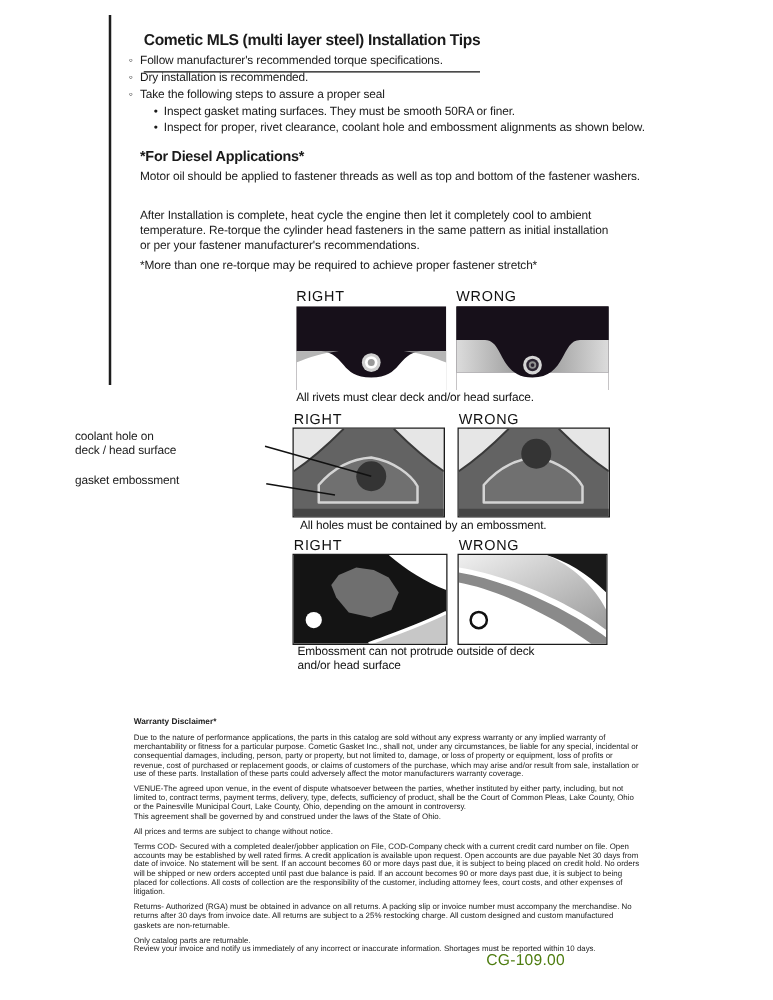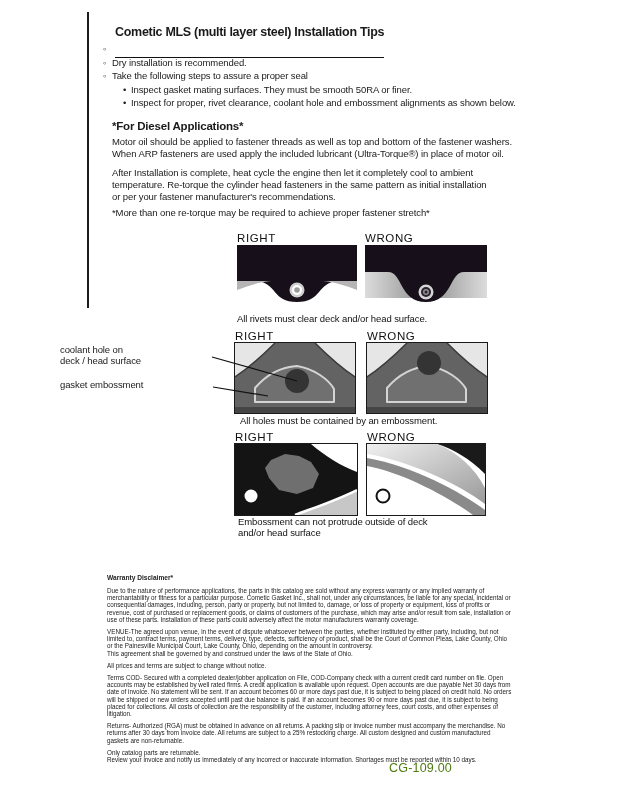--- a/index.html
+++ b/index.html
@@ -46,20 +46,21 @@
 
 <div class="page">
 
   <div class="edge-rule"></div>
 
   <div class="title">Cometic MLS (multi layer steel) Installation Tips</div>
 
   <div class="tips">
     <div class="tip-row">
       <span class="marker">◦</span>
+      <span>Follow manufacturer's recommended torque specifications.</span>
     </div>
     <div class="tip-row">
       <span class="marker">◦</span>
       <span>Dry installation is recommended.</span>
     </div>
     <div class="tip-row">
       <span class="marker">◦</span>
       <span>Take the following steps to assure a proper seal</span>
     </div>
     <div class="tip-row sub">
@@ -69,21 +70,20 @@
     <div class="tip-row sub">
       <span class="marker">•</span>
       <span>Inspect for proper, rivet clearance, coolant hole and embossment alignments as shown below.</span>
     </div>
   </div>
 
   <div class="diesel-heading">*For Diesel Applications*</div>
 
   <div class="para p1">
     <div>Motor oil should be applied to fastener threads as well as top and bottom of the fastener washers.</div>
-    <div>When ARP fasteners are used apply the included lubricant (Ultra-Torque®) in place of motor oil.</div>
   </div>
 
   <div class="para p2">
     <div>After Installation is complete, heat cycle the engine then let it completely cool to ambient</div>
     <div>temperature. Re-torque the cylinder head fasteners in the same pattern as initial installation</div>
     <div>or per your fastener manufacturer's recommendations.</div>
   </div>
 
   <div class="para note">*More than one re-torque may be required to achieve proper fastener stretch*</div>
 

